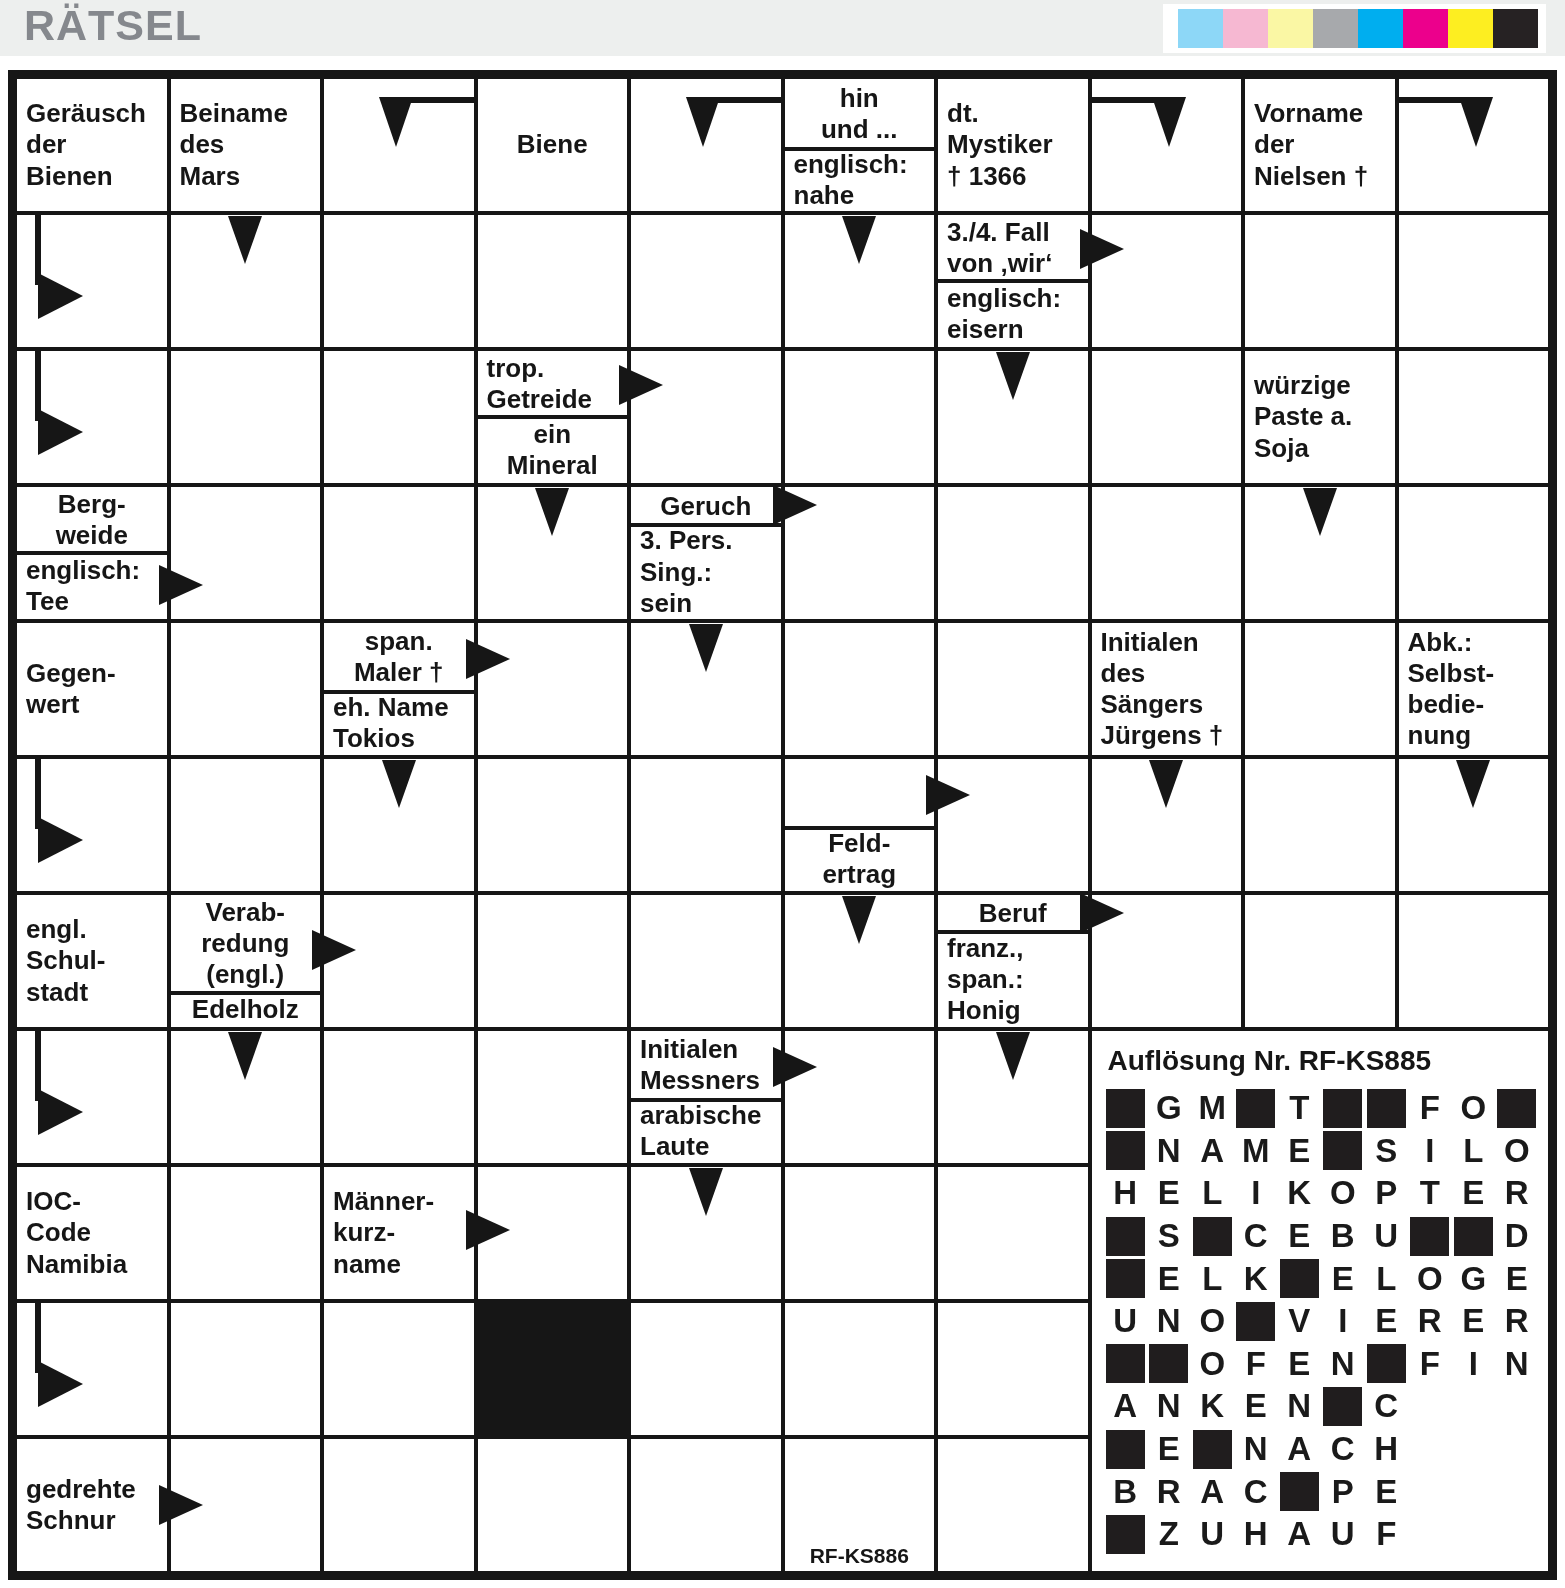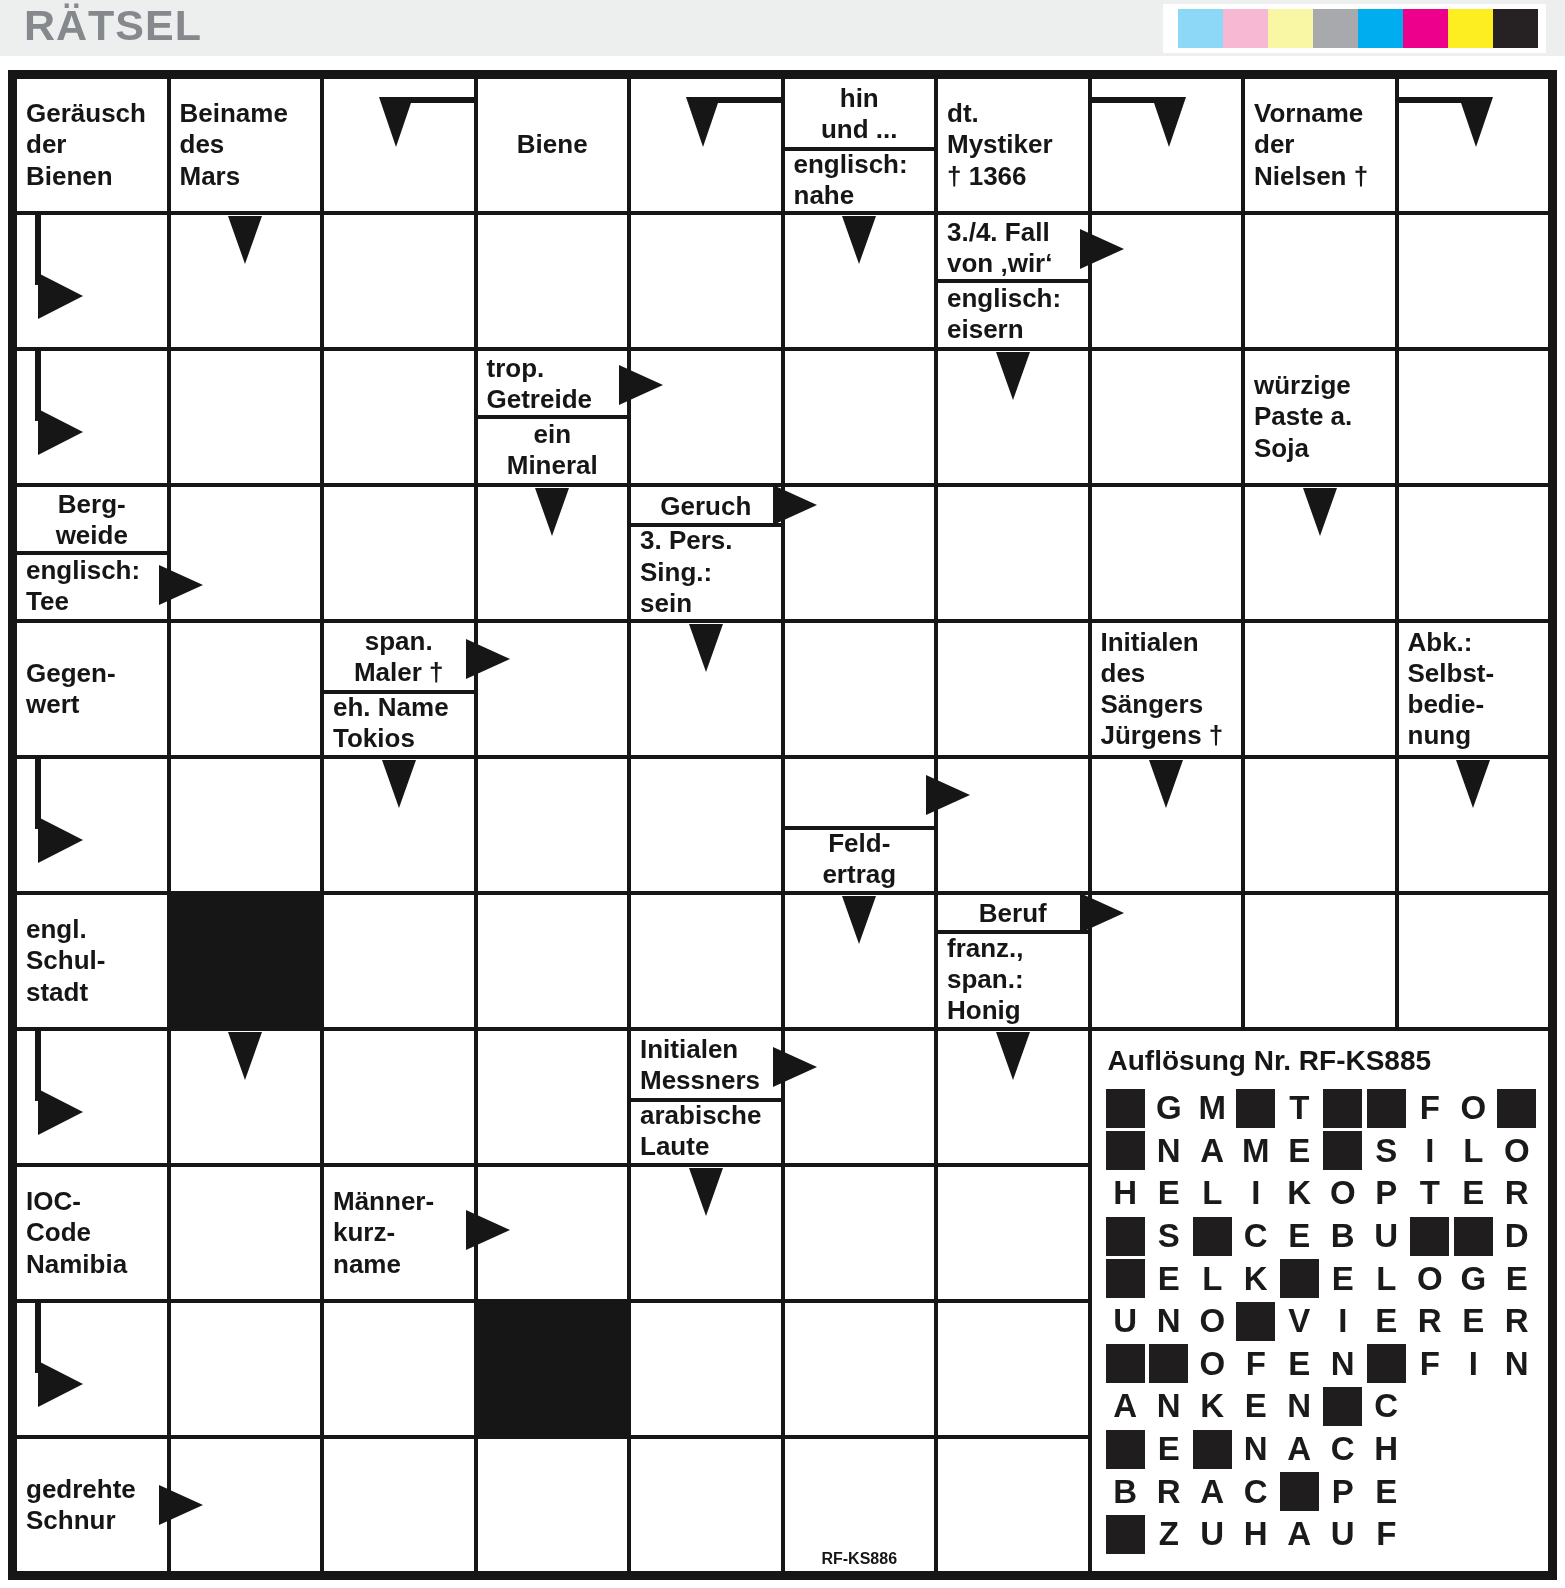--- a/index.html
+++ b/index.html
@@ -37,21 +37,21 @@
   .flag-tri{position:absolute;left:21px;top:58px;width:0;height:0;
     border-top:23px solid transparent;border-bottom:23px solid transparent;border-left:45px solid #161616;}
   .out-tri{position:absolute;right:-36px;width:0;height:0;
     border-top:20px solid transparent;border-bottom:20px solid transparent;border-left:44px solid #161616;z-index:6;}
 
   .solution{grid-column:8/11;grid-row:8/12;background:#fff;box-sizing:border-box;padding:8px 4px 6px 12px;}
   .sol-title{font-weight:bold;font-size:28px;margin:6px 0 10px 4px;color:#161616;}
   .sol-row{display:flex;height:42.6px;}
   .sol-cell{width:43.5px;display:flex;align-items:center;justify-content:center;font-weight:bold;font-size:33px;color:#1a1a1a;}
   .sol-sq{width:39px;height:39px;background:#201d1e;}
-  .code{position:absolute;left:0;right:0;bottom:3px;text-align:center;font-weight:bold;font-size:16px;color:#161616;}
+  .code{position:absolute;left:0;right:0;bottom:3px;text-align:center;font-weight:bold;font-size:21px;color:#161616;}
 </style>
 </head>
 <body>
 
 <div class="masthead">
   <h1>RÄTSEL</h1>
 </div>
 <div class="colorbar">
     <div class="swatch" style="background: rgb(141, 215, 247);"></div>
     <div class="swatch" style="background: rgb(246, 184, 210);"></div>
@@ -267,20 +267,32 @@
     </div>
     <div class="cell" style="grid-area: 6 / 9;"></div>
     <div class="cell" style="grid-area: 6 / 10;">
       <div class="a-down"></div>
     </div>
     <div class="cell single" style="grid-area: 7 / 1;">
       <div class="clue">engl.
 Schul-
 stadt</div>
     </div>
+    <div class="cell" style="grid-area: 7 / 2;">
+      <div class="part" style="top: 0px; height: 74%;">
+        <div class="clue ta-c">Verab-
+redung
+(engl.)</div>
+      </div>
+      <div class="divider" style="top: calc(74% - 2px);"></div>
+      <div class="part" style="top: 74%; bottom: 0px;">
+        <div class="clue ta-c">Edelholz</div>
+      </div>
+      <div class="out-tri" style="top: calc(42% - 20px);"></div>
+    </div>
     <div class="cell" style="grid-area: 7 / 3;"></div>
     <div class="cell" style="grid-area: 7 / 4;"></div>
     <div class="cell" style="grid-area: 7 / 5;"></div>
     <div class="cell" style="grid-area: 7 / 6;">
       <div class="a-down"></div>
     </div>
     <div class="cell" style="grid-area: 7 / 7;">
       <div class="part" style="top: 0px; height: 28%;">
         <div class="clue ta-c">Beruf</div>
       </div>

